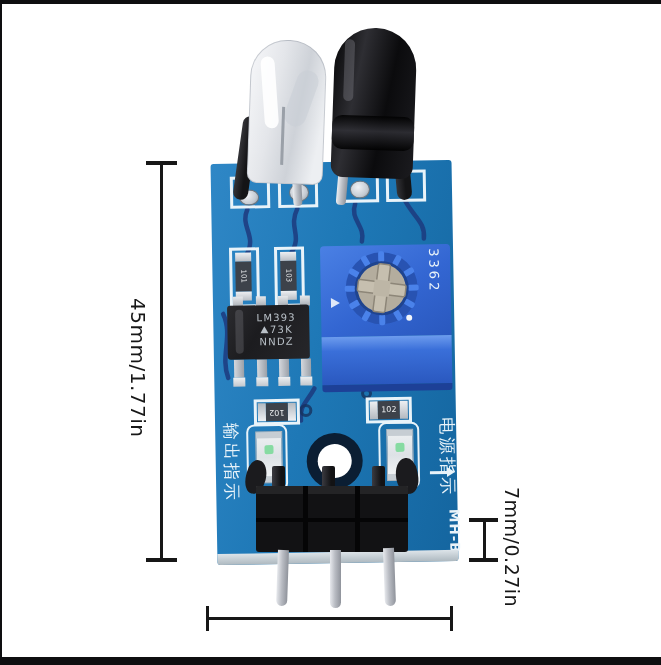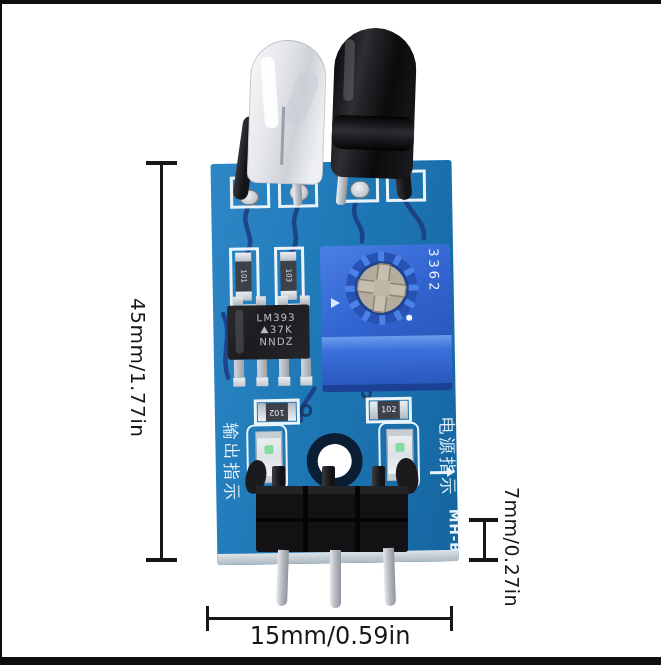--- a/index.html
+++ b/index.html
@@ -200,21 +200,21 @@
     <div class="abs iclead s3"></div>
     <div class="abs iclead s4"></div>
     <div class="abs icfoot f1"></div>
     <div class="abs icfoot f2"></div>
     <div class="abs icfoot f3"></div>
     <div class="abs icfoot f4"></div>
     <div class="abs icbody">
       <div class="abs icsheen"></div>
       <div class="abs ictext">
         <div>LM393</div>
-        <div><span class="logo-tri"></span><span>37K</span></div>
+        <div><span class="logo-tri"></span><span>73K</span></div>
         <div>NNDZ</div>
       </div>
     </div>
 
     <div class="abs pot">
       <div class="abs pot-top"></div>
       <div class="abs pot-front"></div>
       <div class="abs pot-lip"></div>
       <svg class="abs" style="left:19px;top:1px" width="84" height="84" viewBox="0 0 84 84">
         <circle cx="42" cy="42" r="36" fill="#2853b2"></circle>
@@ -320,15 +320,14 @@
   <div class="abs h-label">45mm/1.77in</div>
 
   <div class="abs dimline p-line"></div>
   <div class="abs dimline p-capt"></div>
   <div class="abs dimline p-capb"></div>
   <div class="abs p-label">7mm/0.27in</div>
 
   <div class="abs dimline w-line"></div>
   <div class="abs dimline w-capl"></div>
   <div class="abs dimline w-capr"></div>
-  <div class="abs w-label">15mm/0.59in</div>
 
 </div>
 
 </body></html>

